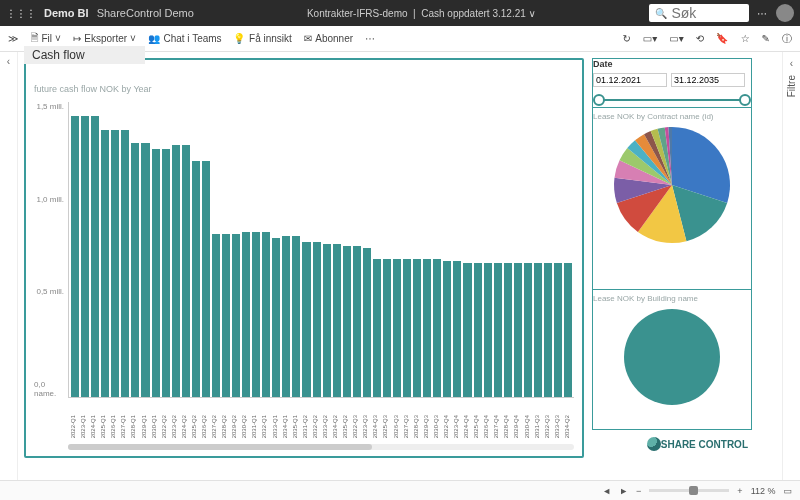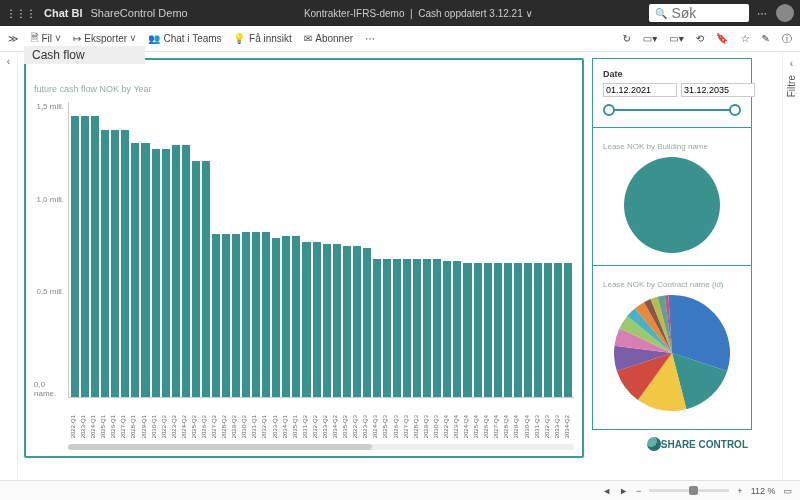--- a/index.html
+++ b/index.html
@@ -38,21 +38,21 @@
 .cfBarsWrap { flex:1; position:relative; }
 .cfBars { position:absolute; left:0; right:0; top:0; bottom:12px; border-left:1px solid #ccc; border-bottom:1px solid #ccc; display:flex; align-items:flex-end; gap:2px; padding:0 2px; }
 .cfBars .bar { flex:1; background:#3a928f; min-width:6px;}
 .cfX { position:absolute; left:0; right:0; bottom:-28px; display:flex; gap:2px; padding:0 2px;}
 .cfX span { flex:1; font-size:6px; color:#666; writing-mode:vertical-rl; transform:rotate(180deg); text-align:right; min-width:6px; overflow:hidden;}
 .cfScroll { height:6px; background:#eee; margin:34px 0 2px 34px; border-radius:3px; position:relative;}
 .cfScroll .thumb { position:absolute; left:0; width:60%; top:0; bottom:0; background:#ccc; border-radius:3px;}
 
 
 .side { width:160px; height:400px; display:flex; flex-direction:column; }
-.side .panel { border:1px solid #3a9b9b; padding:10px; }
+.side .panel { border:1px solid #3a9b9b; padding:0; }
 .side .panel + .panel { border-top:none; }
 .side .dateTitle { font-size:9px; font-weight:600; margin-bottom:4px;}
 .side .dateRow { display:flex; gap:4px; margin-bottom:6px;}
 .side .dateRow input { width:74px; font-size:9px; padding:1px 2px; border:1px solid #ccc; }
 .slider { position:relative; height:14px; }
 .slider .track { position:absolute; left:6px; right:6px; top:6px; height:2px; background:#3a928f;}
 .slider .knob { position:absolute; top:1px; width:12px; height:12px; border:2px solid #3a928f; background:#fff; border-radius:50%; }
 .pieTitle { font-size:8px; color:#9aa7a7; margin:4px 0; }
 .pieBox { display:flex; justify-content:center; }
 .logo { height:28px; display:flex; align-items:center; justify-content:flex-end; padding:0 4px; font-size:10px; font-weight:700; color:#2a6f6f; gap:0;}
@@ -63,21 +63,21 @@
 .status .zslider { width:80px; height:3px; background:#ddd; position:relative;}
 .status .zslider .zt { position:absolute; left:50%; top:-3px; width:9px; height:9px; background:#888; border-radius:2px;}
 
 svg { display:block; }
 </style>
 </head>
 <body>
 
 <div class="appbar">
   <span>⋮⋮⋮</span>
-  <span class="brand">Chat BI</span>
+  <span class="brand">Demo BI</span>
   <span class="title">ShareControl Demo</span>
   <div class="center">
     <span>Kontrakter-IFRS-demo</span>
     &nbsp;|&nbsp;
     <span>Cash oppdatert</span>
     <span>3.12.21</span>
     <span> ∨</span>
   </div>
   <div class="search">
     <span>🔍</span>
@@ -260,28 +260,20 @@
         <div class="dateRow">
           <input value="01.12.2021" style="">
           <input value="31.12.2035" style="">
         </div>
         <div class="slider">
           <div class="track"></div>
           <div class="knob" style="left:0"></div>
           <div class="knob" style="right:0"></div>
         </div>
       </div>
-      <div class="panel" style="flex:1">
-        <div class="pieTitle">Lease NOK by Building name</div>
-        <div class="pieBox">
-            <svg id="pie1" width="100" height="100">
-              <circle cx="50" cy="50" r="48" fill="#3a928f"></circle>
-            </svg>
-          </div>
-      </div>
       <div class="panel" style="flex:1.3">
         <div class="pieTitle">Lease NOK by Contract name (id)</div>
         <div class="pieBox">
             <svg id="pie2" width="120" height="120">
               <path d="M60,60 L60,2 A58,58 0 0 1 115.16127794511891,77.92298567374695 Z" fill="#3b78c4"></path>
               <path d="M60,60 L115.16127794511891,77.92298567374695 A58,58 0 0 1 74.42401345556158,116.17782334546061 Z" fill="#3a928f"></path>
               <path d="M60,60 L74.42401345556158,116.17782334546061 A58,58 0 0 1 25.908455367036566,106.92298567374695 Z" fill="#f2c744"></path>
               <path d="M60,60 L25.908455367036566,106.92298567374695 A58,58 0 0 1 4.838722054881096,77.92298567374695 Z" fill="#d04b3e"></path>
               <path d="M60,60 L4.838722054881096,77.92298567374695 A58,58 0 0 1 2.457347323760281,52.73067245327035 Z" fill="#7b5ea7"></path>
               <path d="M60,60 L2.457347323760281,52.73067245327035 A58,58 0 0 1 7.520030956970871,35.30480108922579 Z" fill="#d77fb3"></path>
@@ -289,20 +281,28 @@
               <path d="M60,60 L15.310231919004224,23.029408594576005 A58,58 0 0 1 23.029408594576005,15.310231919004217 Z" fill="#4bb1c4"></path>
               <path d="M60,60 L23.029408594576005,15.310231919004217 A58,58 0 0 1 32.05828690210052,9.17421255745591 Z" fill="#e58b3a"></path>
               <path d="M60,60 L32.05828690210052,9.17421255745591 A58,58 0 0 1 38.64877594428869,6.072963818481412 Z" fill="#8c564b"></path>
               <path d="M60,60 L38.64877594428869,6.072963818481412 A58,58 0 0 1 45.57598654443844,3.8221766545393905 Z" fill="#b5bd4e"></path>
               <path d="M60,60 L45.57598654443844,3.8221766545393905 A58,58 0 0 1 52.73067245327039,2.457347323760281 Z" fill="#5fa38a"></path>
               <path d="M60,60 L52.73067245327039,2.457347323760281 A58,58 0 0 1 56.358149867299836,2.114449751160251 Z" fill="#c44e9c"></path>
               <path d="M60,60 L56.358149867299836,2.114449751160251 A58,58 0 0 1 59.99999999999999,2 Z" fill="#4e79a7"></path>
             </svg>
           </div>
       </div>
+      <div class="panel" style="flex:1">
+        <div class="pieTitle">Lease NOK by Building name</div>
+        <div class="pieBox">
+            <svg id="pie1" width="100" height="100">
+              <circle cx="50" cy="50" r="48" fill="#3a928f"></circle>
+            </svg>
+          </div>
+      </div>
       <div class="logo">
         <div class="mark"></div>
         <span>SHARE CONTROL</span>
       </div>
     </div>
   </div>
 
   <div class="rightgutter">
     <span>‹</span>
     <span class="vlabel">Filtre</span>

